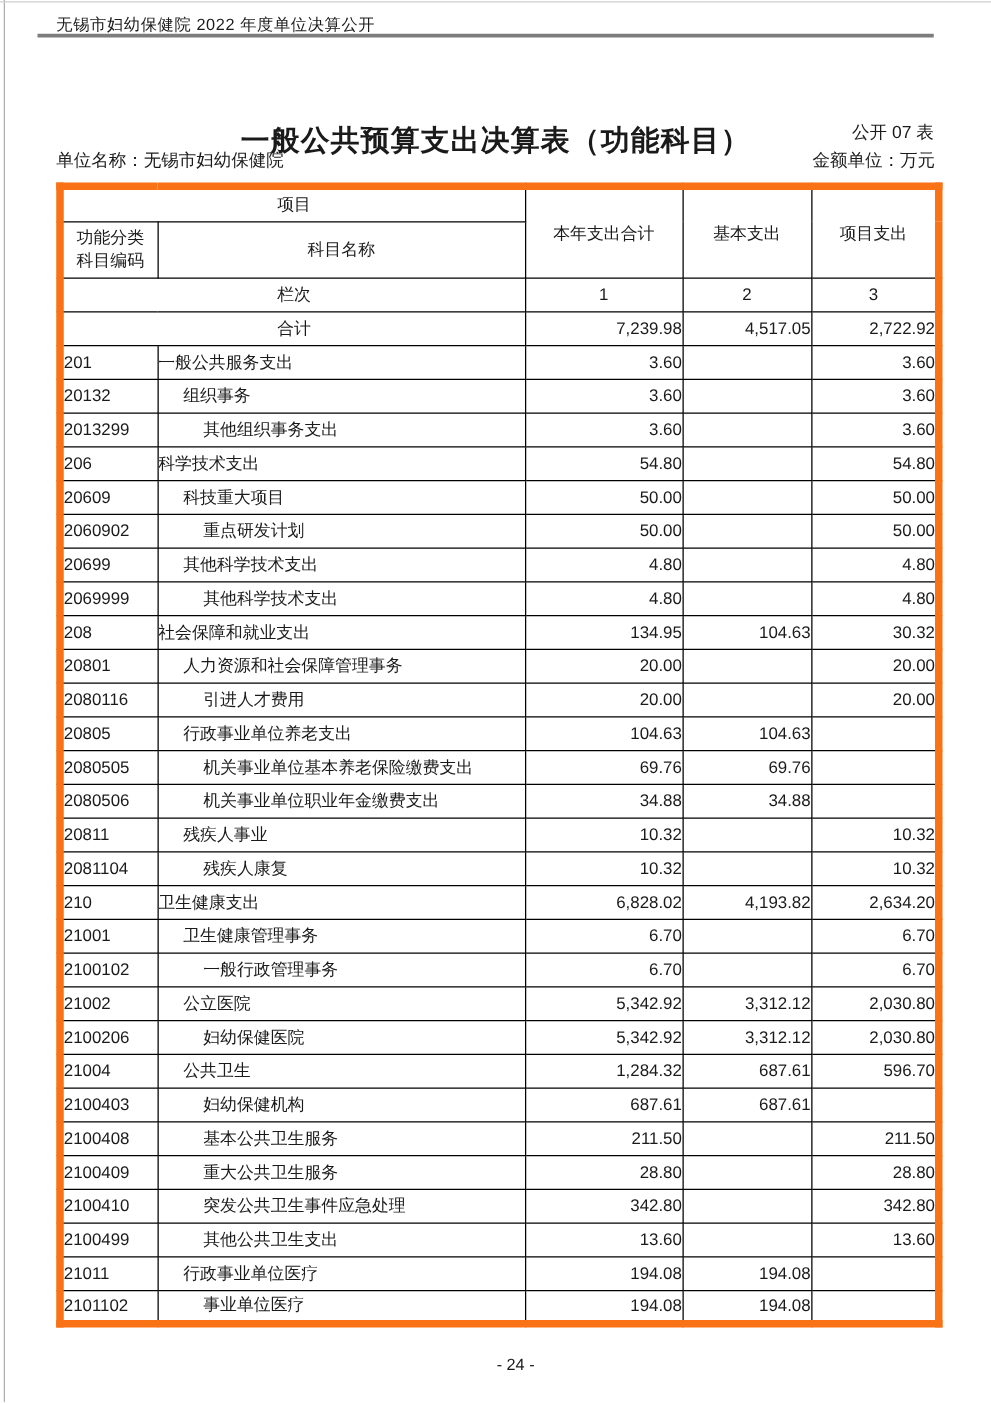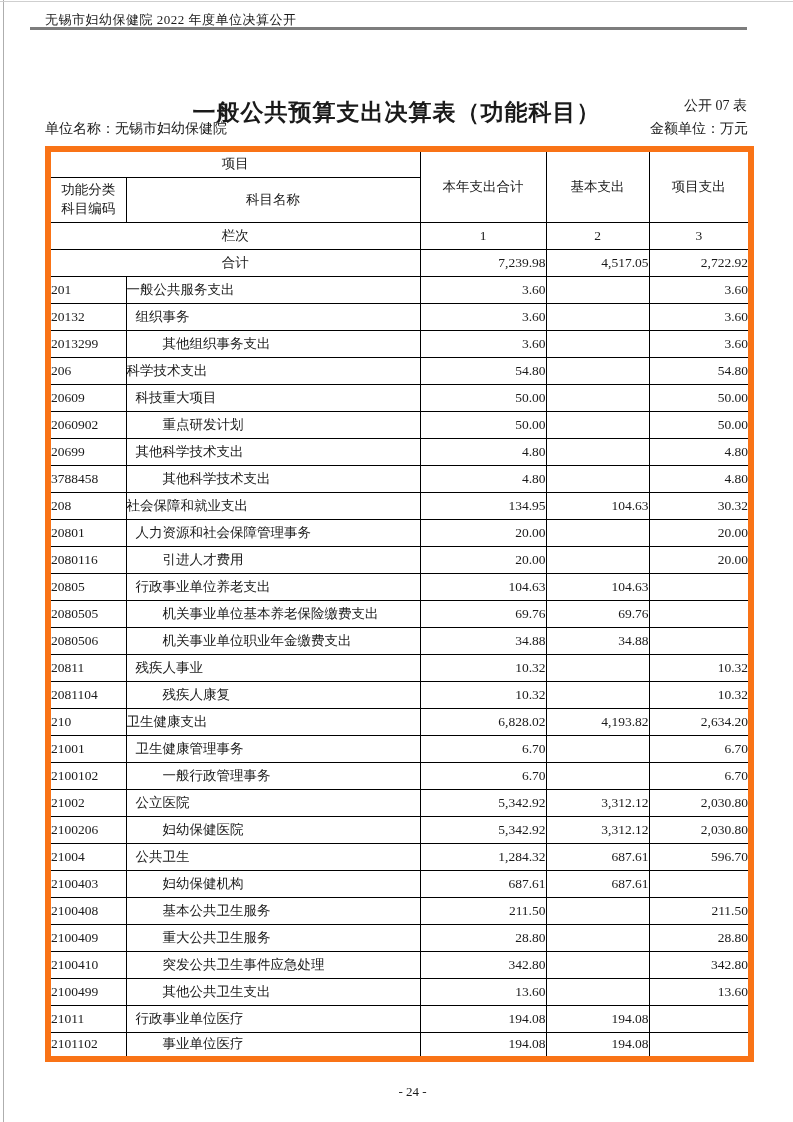--- a/index.html
+++ b/index.html
@@ -1,20 +1,20 @@
 <!DOCTYPE html>
 <html><head>
 <meta charset="utf-8">
 <style>
   html,body{margin:0;padding:0;background:#ffffff;}
   .page{
     position:relative;
     width:793px;height:1122px;
     background:#ffffff;
-    font-family:Liberation Serif, serif;
+    font-family:Liberation Sans, sans-serif;
     color:#1a1a1a;
     overflow:hidden;
   }
   .edge-left{position:absolute;left:3px;top:0;width:1px;height:1122px;background:#aeaeae;}
   .edge-top{position:absolute;left:0;top:1px;width:793px;height:1px;background:#cfcfcf;}
   .doc-header{position:absolute;left:45px;top:11px;font-size:13px;letter-spacing:.5px;white-space:pre;}
   .header-rule{position:absolute;left:30px;top:27px;width:717px;height:3px;background:#7d7d7d;}
   .page-title{position:absolute;left:0;top:53px;width:793px;text-align:center;
     font-size:23px;font-weight:bold;letter-spacing:1px;margin-top:44px;}
   .table-no{position:absolute;top:97px;right:46px;font-size:14px;}
@@ -29,21 +29,21 @@
   tr.h-top{height:28px;}
   tr.h-code{height:45px;}
   tr.h-lanci{height:27px;}
   tr.h-total{height:27px;margin-left:12px;}
   tr.data-row{height:27px;}
   td.hdr{text-align:center;font-size:14px;}
   td.code-hdr{text-align:center;font-size:13.5px;line-height:1.35;}
   td.num{text-align:right;padding-right:3px;font-size:13.5px;}
   td.code{text-align:left;padding-left:4px;font-size:13.5px;}
   td.name{text-align:left;padding-left:9px;font-size:13.5px;}
-  td.name.lvl1{padding-left:9px;}
+  td.name.lvl1{padding-left:20px;}
   td.name.lvl2{padding-left:36px;}
   .page-footer{position:absolute;left:0;top:1084px;width:793px;text-align:center;font-size:13px;padding-left:16px;}
 </style>
 </head>
 <body>
 
 <div class="page">
   <div class="edge-left"></div>
   <div class="edge-top"></div>
 
@@ -137,21 +137,21 @@
           <td class="num">50.00</td>
         </tr>
         <tr class="data-row">
           <td class="code">20699</td>
           <td class="name lvl1">其他科学技术支出</td>
           <td class="num">4.80</td>
           <td class="num"></td>
           <td class="num">4.80</td>
         </tr>
         <tr class="data-row">
-          <td class="code">3788458</td>
+          <td class="code">2069999</td>
           <td class="name lvl2">其他科学技术支出</td>
           <td class="num">4.80</td>
           <td class="num"></td>
           <td class="num">4.80</td>
         </tr>
         <tr class="data-row">
           <td class="code">208</td>
           <td class="name lvl0">社会保障和就业支出</td>
           <td class="num">134.95</td>
           <td class="num">104.63</td>

